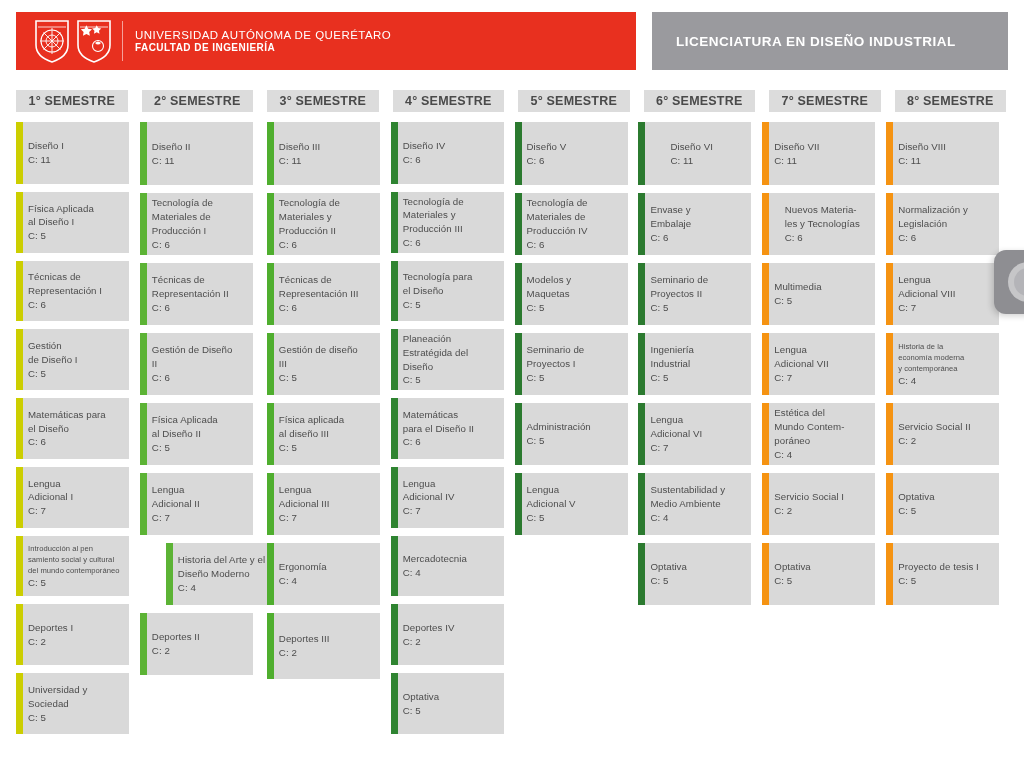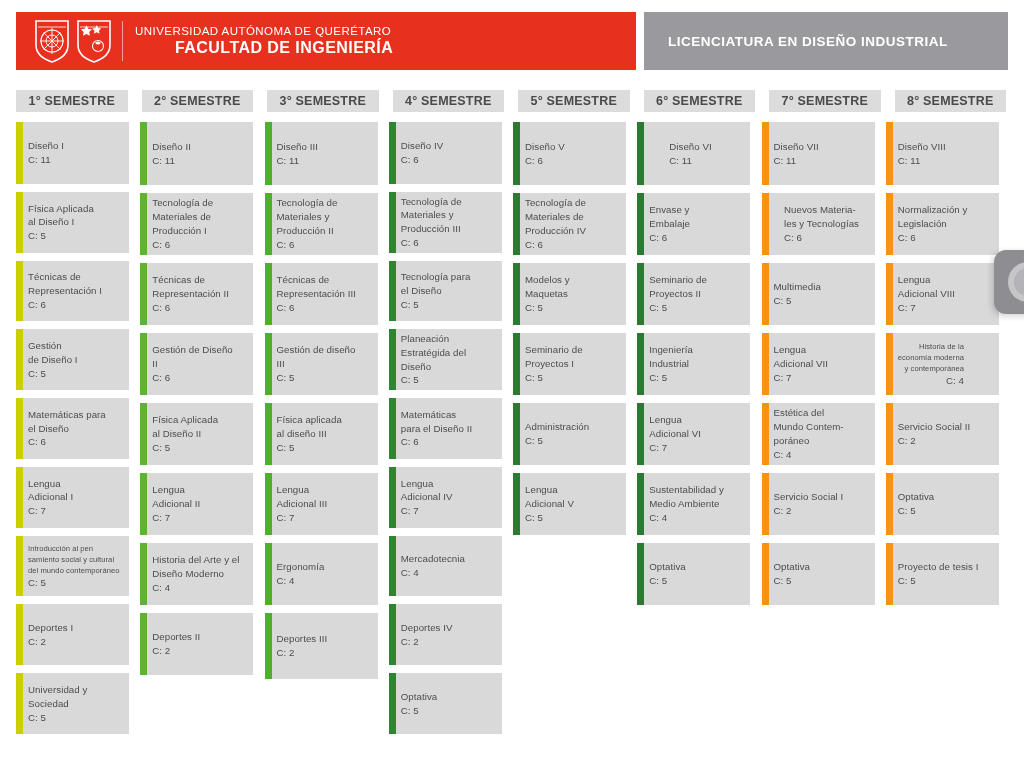--- a/index.html
+++ b/index.html
@@ -12,21 +12,21 @@
     overflow: hidden;
   }
   #page { position: relative; width: 1024px; height: 768px; background:#fff; }
 
   
   .header-row {
     position: absolute;
     left: 16px; top: 12px;
     width: 992px; height: 58px;
     display: flex;
-    gap: 8px;
+    gap: 16px;
   }
   .brand-bar {
     width: 620px; height: 58px;
     background: #e8301f;
     display: flex;
     align-items: center;
     padding-left: 18px;
   }
   .crests { display: flex; align-items: center; gap: 6px; }
   .crest { width: 36px; height: 44px; display:block; }
@@ -34,22 +34,22 @@
     width: 1px; height: 40px;
     background: rgba(255,255,255,0.55);
     margin: 0 12px 0 10px;
   }
   .brand-text { display: flex; flex-direction: column; justify-content:center; line-height: 1.25; }
   .brand-line1 {
     color: #fff; font-size: 11.5px; letter-spacing: 0.45px;
     font-weight: 400; white-space: nowrap;
   }
   .brand-line2 {
-    color: #fff; font-size: 16px; letter-spacing: 0.45px;
-    font-weight: 700; white-space: nowrap; margin-left: 40px;
+    color: #fff; font-size: 10px; letter-spacing: 0.45px;
+    font-weight: 700; white-space: nowrap;
   }
   .program-bar {
     flex: 1; height: 58px;
     background: #9a9a9e;
     display: flex; align-items: center;
     padding-left: 24px;
   }
   .program-title {
     color: #ffffff; font-size: 13.5px; font-weight: 700;
     letter-spacing: 0.5px; white-space: nowrap;
@@ -302,21 +302,21 @@
           </div>
         </div>
         <div class="course-card" style="height: 62px;">
           <div class="accent" style="background: rgb(92, 179, 53);"></div>
           <div class="card-inner">
             <div class="card-text">Lengua
 Adicional II</div>
             <div class="card-credits">C: 7</div>
           </div>
         </div>
-        <div class="course-card" style="height: 62px;">
+        <div class="course-card" style="height: 62px; margin-left: 26px;">
           <div class="accent" style="background: rgb(92, 179, 53);"></div>
           <div class="card-inner">
             <div class="card-text">Historia del Arte y el
 Diseño Moderno</div>
             <div class="card-credits">C: 4</div>
           </div>
         </div>
         <div class="course-card" style="height: 62px;">
           <div class="accent" style="background: rgb(92, 179, 53);"></div>
           <div class="card-inner">
@@ -638,21 +638,21 @@
           </div>
         </div>
         <div class="course-card" style="height: 62px;">
           <div class="accent" style="background: rgb(245, 147, 18);"></div>
           <div class="card-inner">
             <div class="card-text">Lengua
 Adicional VIII</div>
             <div class="card-credits">C: 7</div>
           </div>
         </div>
-        <div class="course-card" style="height: 62px; text-align: right;">
+        <div class="course-card" style="height: 62px;">
           <div class="accent" style="background: rgb(245, 147, 18);"></div>
           <div class="card-inner">
             <div class="card-text tiny">Historia de la
 economía moderna
 y contemporánea</div>
             <div class="card-credits">C: 4</div>
           </div>
         </div>
         <div class="course-card" style="height: 62px;">
           <div class="accent" style="background: rgb(245, 147, 18);"></div>

